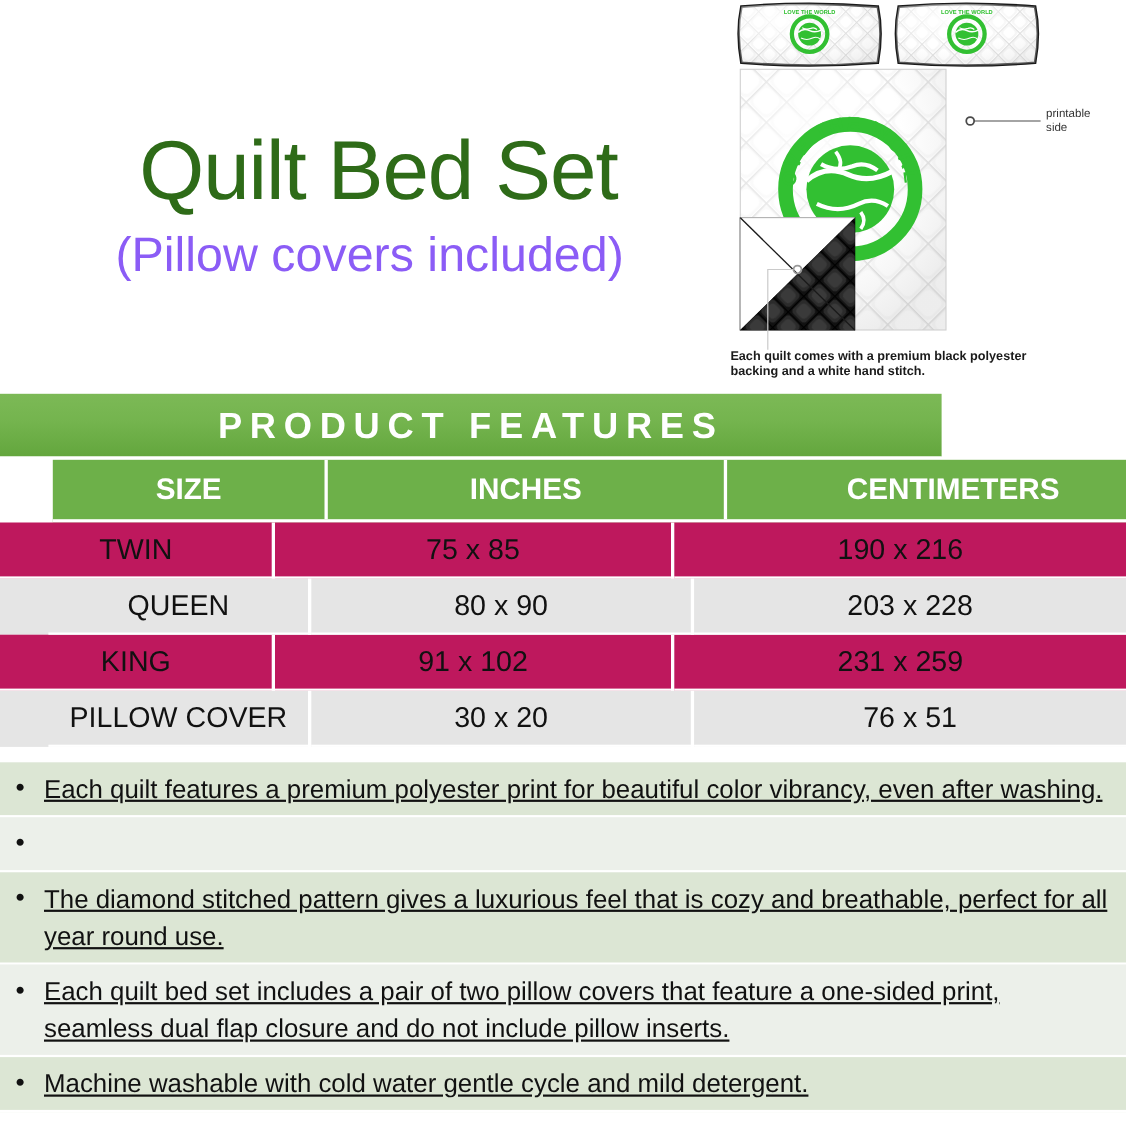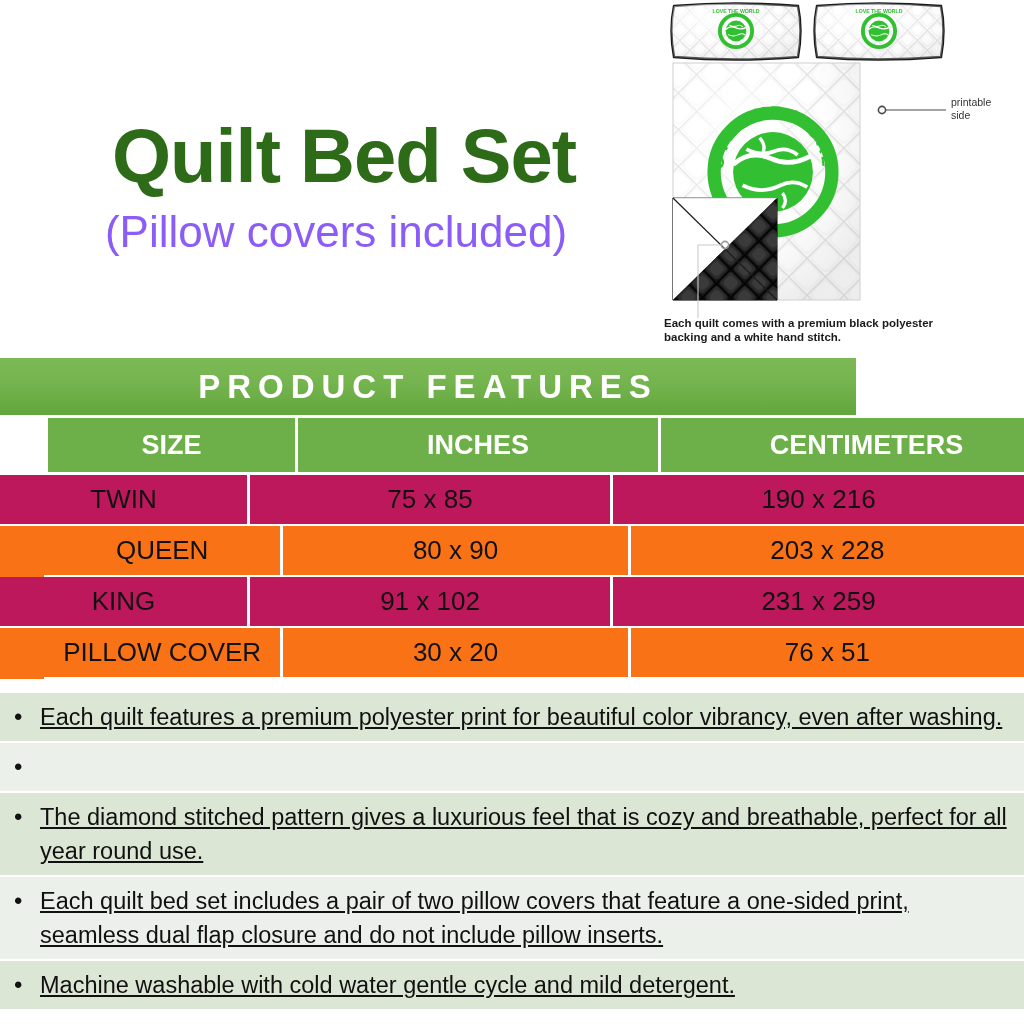--- a/index.html
+++ b/index.html
@@ -27,21 +27,21 @@
   #title-block {
     position: absolute;
     left: 0;
     top: 118px;
     width: 672px;
     text-align: center;
   }
   #main-title {
     font-family: "Liberation Sans", sans-serif;
     font-size: 76px;
-    font-weight: 700;
+    font-weight: 400;
     color: #2e6b18;
     line-height: 1.0;
     letter-spacing: -1px;
     white-space: nowrap;
     margin-left: 16px;
   }
   #sub-title {
     font-family: "Liberation Sans", sans-serif;
     font-size: 44px;
     font-weight: 400;
@@ -100,21 +100,21 @@
     display: flex;
     align-items: center;
     justify-content: center;
     box-sizing: border-box;
     border-right: 3px solid #ffffff;
   }
   .thead-row .cell:last-child { border-right: none; }
 
   .data-row { height: 51px; }
   .data-row.shade-a { background: #be185d; }
-  .data-row.shade-b { background: #f97316; padding-left: 44px; }
+  .data-row.shade-b { background: #e5e5e5; padding-left: 44px; }
   .data-row .cell {
     color: #111111;
     font-size: 26px;
     font-weight: 400;
     display: flex;
     align-items: center;
     justify-content: center;
     box-sizing: border-box;
     border-right: 3px solid #ffffff;
     border-bottom: 2px solid #ffffff;

